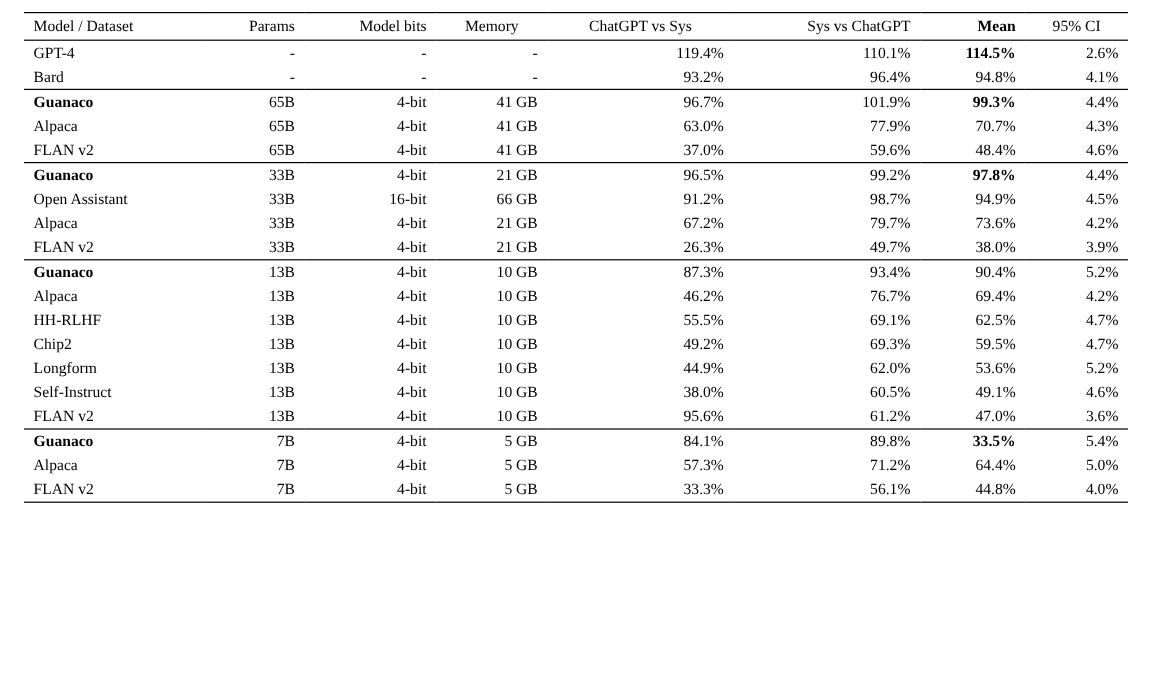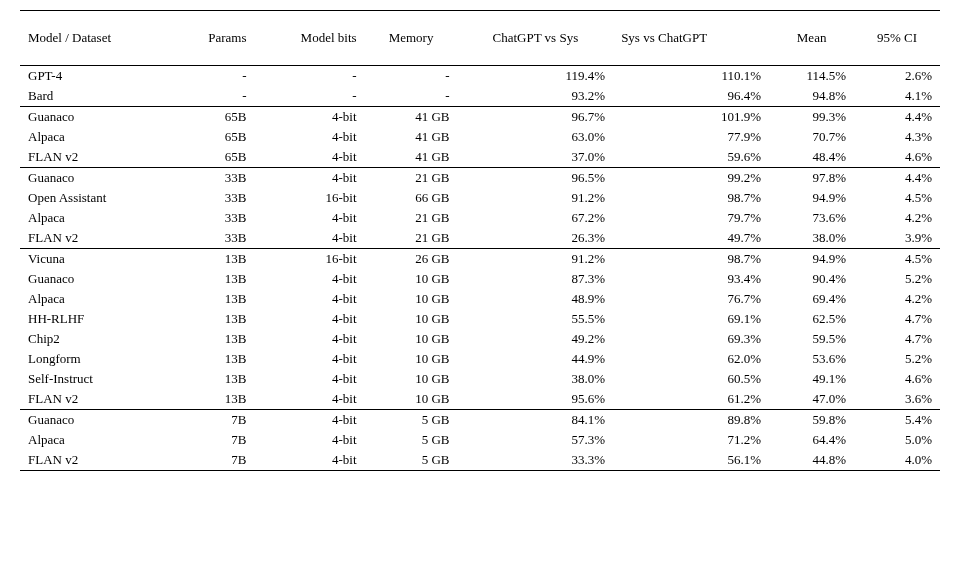--- a/index.html
+++ b/index.html
@@ -18,30 +18,30 @@
     .table-container {
       width: 100%;
     }
     table {
       width: 100%;
       border-collapse: collapse;
     }
     thead tr th {
       font-weight: normal;
       text-align: left;
-      padding: 19px 8px;
+      padding: 3px 8px;
       border-top: 1.5px solid #000;
       border-bottom: 1px solid #000;
       white-space: nowrap;
     }
     tbody tr td {
       padding: 2px 8px;
       white-space: nowrap;
     }
-    .bold { font-weight: normal; }
+    .bold { font-weight: bold; }
     .section-top-border td {
       border-top: 1.5px solid #000;
     }
     .section-bottom-border td {
       border-bottom: 1.5px solid #000;
     }
     td.num, th.num {
       text-align: right;
     }
   </style>
@@ -50,22 +50,22 @@
 
 <div class="table-container">
   <table>
     <thead>
       <tr>
         <th style="text-align:left;">Model / Dataset</th>
         <th style="text-align:right;">Params</th>
         <th style="text-align:right;">Model bits</th>
         <th style="text-align:center;">Memory</th>
         <th style="text-align:center;">ChatGPT vs Sys</th>
-        <th style="text-align:left;">Sys vs ChatGPT</th>
-        <th style="text-align:center;">Mean</th>
+        <th style="text-align:right;">Sys vs ChatGPT</th>
+        <th style="text-align:right;font-weight:bold;">Mean</th>
         <th style="text-align:center;">95% CI</th>
       </tr>
     </thead>
     <tbody id="table-body">
     <tr>
           <td>GPT-4</td>
           <td class="num">-</td>
           <td class="num">-</td>
           <td class="num">-</td>
           <td class="num">119.4%</td>
@@ -146,46 +146,36 @@
         <tr class="section-bottom-border">
           <td>FLAN v2</td>
           <td class="num">33B</td>
           <td class="num">4-bit</td>
           <td class="num">21 GB</td>
           <td class="num">26.3%</td>
           <td class="num">49.7%</td>
           <td class="num">38.0%</td>
           <td class="num">3.9%</td>
         </tr>
-        <tr class="section-top-border">
-          <td>Vicuna</td>
-          <td class="num">13B</td>
-          <td class="num">16-bit</td>
-          <td class="num">26 GB</td>
-          <td class="num">91.2%</td>
-          <td class="num">98.7%</td>
-          <td class="num bold">94.9%</td>
-          <td class="num">4.5%</td>
-        </tr>
         <tr>
           <td class="bold">Guanaco</td>
           <td class="num">13B</td>
           <td class="num">4-bit</td>
           <td class="num">10 GB</td>
           <td class="num">87.3%</td>
           <td class="num">93.4%</td>
           <td class="num">90.4%</td>
           <td class="num">5.2%</td>
         </tr>
         <tr>
           <td>Alpaca</td>
           <td class="num">13B</td>
           <td class="num">4-bit</td>
           <td class="num">10 GB</td>
-          <td class="num">48.9%</td>
+          <td class="num">46.2%</td>
           <td class="num">76.7%</td>
           <td class="num">69.4%</td>
           <td class="num">4.2%</td>
         </tr>
         <tr>
           <td>HH-RLHF</td>
           <td class="num">13B</td>
           <td class="num">4-bit</td>
           <td class="num">10 GB</td>
           <td class="num">55.5%</td>
@@ -233,21 +223,21 @@
           <td class="num">47.0%</td>
           <td class="num">3.6%</td>
         </tr>
         <tr class="section-top-border">
           <td class="bold">Guanaco</td>
           <td class="num">7B</td>
           <td class="num">4-bit</td>
           <td class="num">5 GB</td>
           <td class="num">84.1%</td>
           <td class="num">89.8%</td>
-          <td class="num bold">59.8%</td>
+          <td class="num bold">33.5%</td>
           <td class="num">5.4%</td>
         </tr>
         <tr>
           <td>Alpaca</td>
           <td class="num">7B</td>
           <td class="num">4-bit</td>
           <td class="num">5 GB</td>
           <td class="num">57.3%</td>
           <td class="num">71.2%</td>
           <td class="num">64.4%</td>

